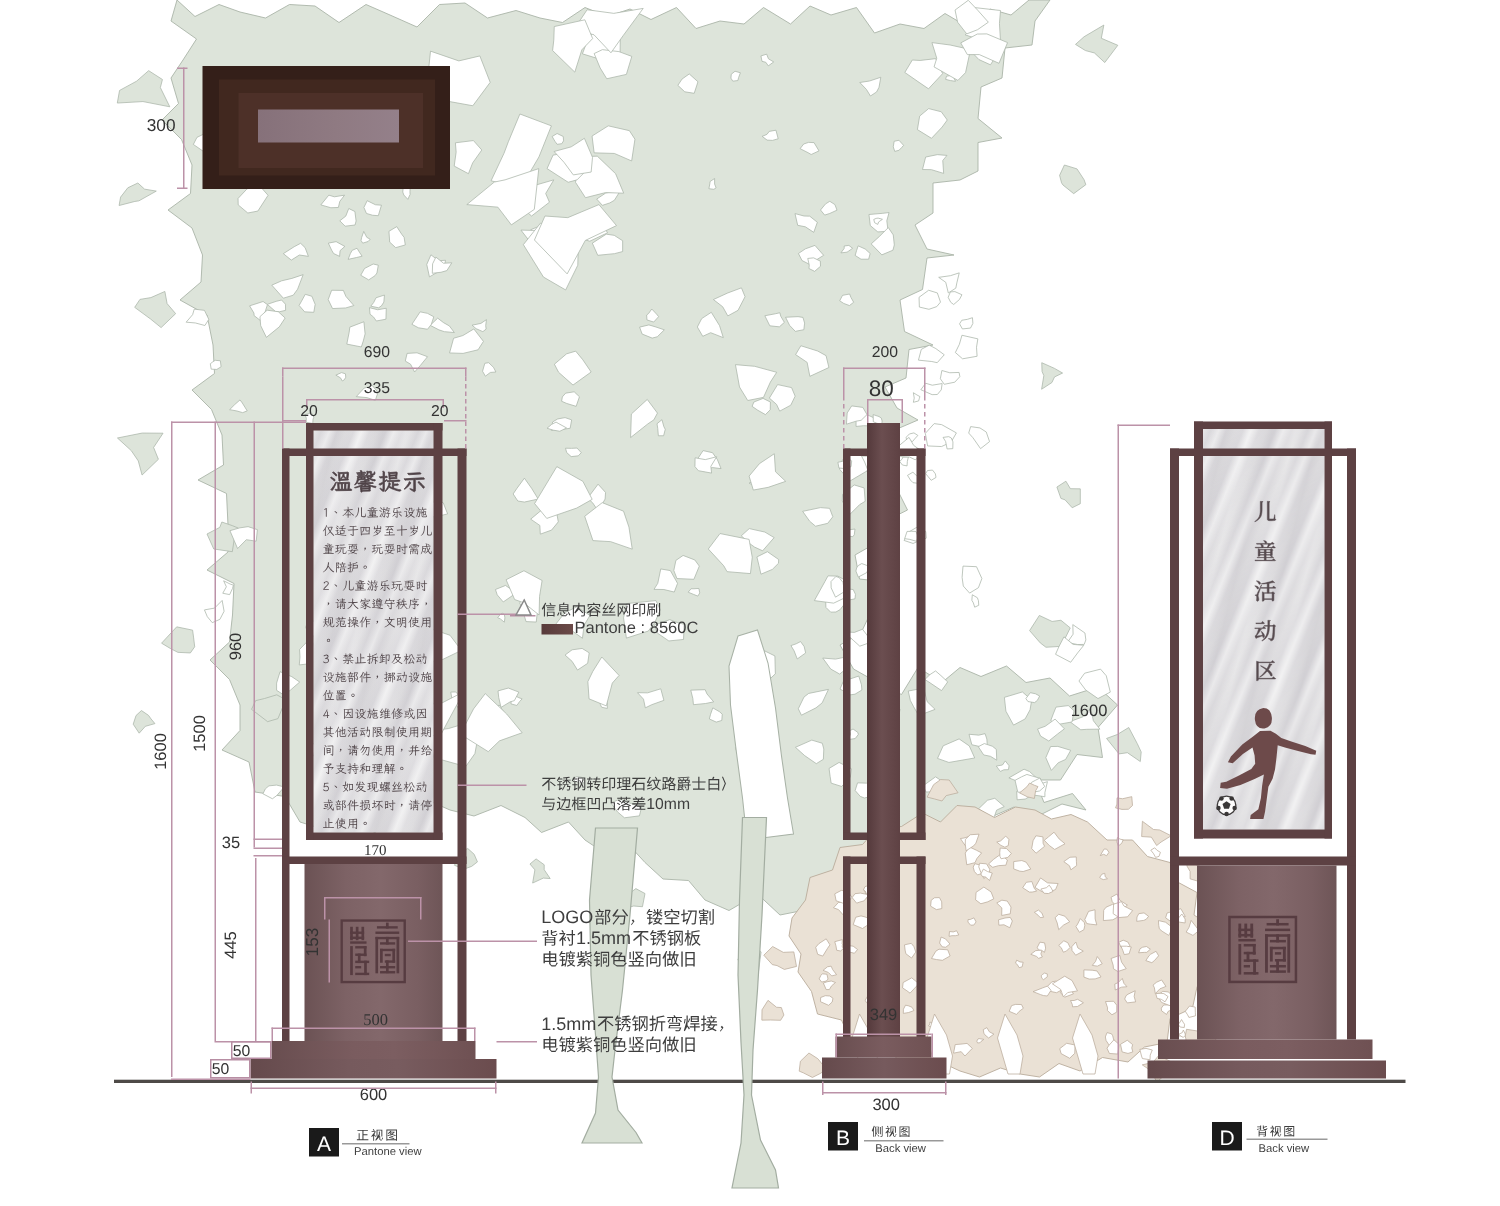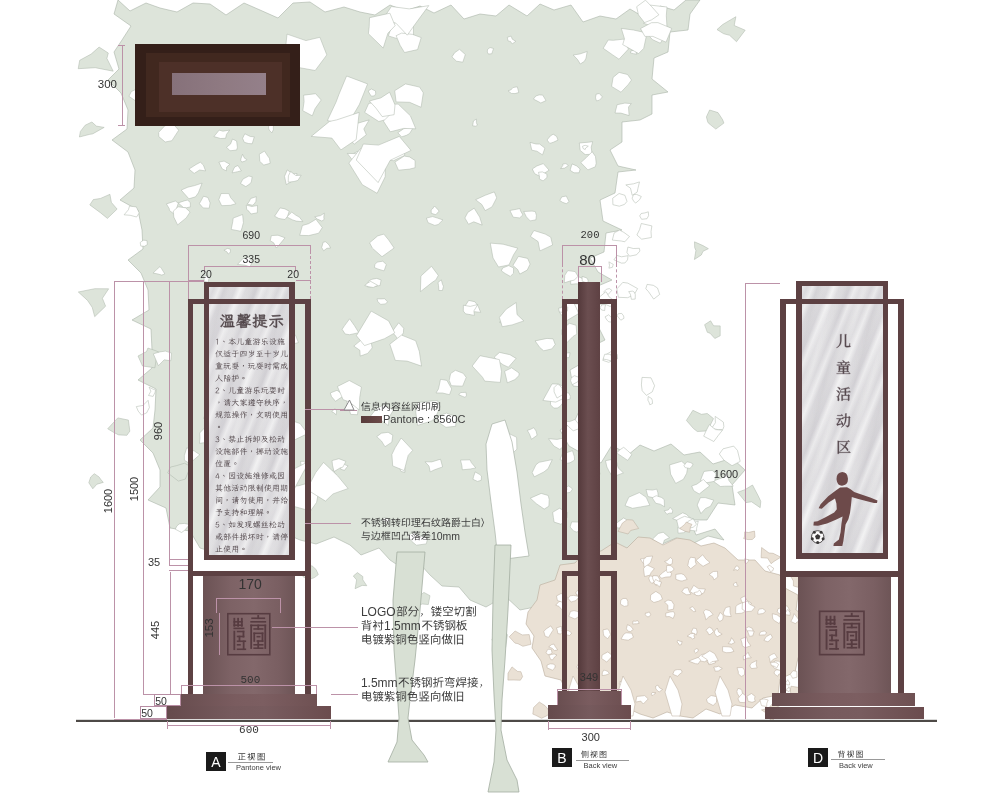--- a/index.html
+++ b/index.html
@@ -433,45 +433,45 @@
     <div style="position:absolute;left:114.0px;top:718.5px;width:53.3px;height:1.0px;background:#bc92a8;"></div>
     <div style="position:absolute;left:154.0px;top:556.5px;transform:translateX(-50%);font-family:'Liberation Sans',sans-serif;font-size:11px;color:#333;white-space:nowrap;line-height:1;">35</div>
     <div style="position:absolute;left:169.0px;top:558.7px;width:18.6px;height:1.0px;background:#bc92a8;"></div>
     <div style="position:absolute;left:169.0px;top:569.8px;width:18.6px;height:1.0px;background:#bc92a8;"></div>
     <div style="position:absolute;left:155.0px;top:630.0px;transform:translate(-50%,-50%) rotate(-90deg);font-family:'Liberation Sans',sans-serif;font-size:11px;color:#333;white-space:nowrap;line-height:1;">445</div>
     <div style="position:absolute;left:169.5px;top:571.5px;width:1.0px;height:122.0px;background:#bc92a8;"></div>
     <div style="position:absolute;left:153.6px;top:694px;width:27.4px;height:12.3px;border:1px solid #b78da3;box-sizing:border-box"></div>
     <div style="position:absolute;left:140px;top:706.3px;width:27.3px;height:12.3px;border:1px solid #b78da3;box-sizing:border-box"></div>
     <div style="position:absolute;left:161.0px;top:695.5px;transform:translateX(-50%);font-family:'Liberation Sans',sans-serif;font-size:10.5px;color:#333;white-space:nowrap;line-height:1;">50</div>
     <div style="position:absolute;left:147.0px;top:707.8px;transform:translateX(-50%);font-family:'Liberation Sans',sans-serif;font-size:10.5px;color:#333;white-space:nowrap;line-height:1;">50</div>
-    <div style="position:absolute;left:250.2px;top:577px;transform:translateX(-50%);font-family:Liberation Sans, sans-serif;font-size:14px;color:#333;white-space:nowrap;line-height:1;">170</div>
+    <div style="position:absolute;left:250.2px;top:563px;transform:translateX(-50%);font-family:Liberation Serif, serif;font-size:10px;color:#333;white-space:nowrap;line-height:1;">170</div>
     <div style="position:absolute;left:216.2px;top:597.8px;width:65.1px;height:1.0px;background:#bc92a8;"></div>
     <div style="position:absolute;left:216.2px;top:597.8px;width:1.0px;height:15.1px;background:#bc92a8;"></div>
     <div style="position:absolute;left:280.3px;top:597.8px;width:1.0px;height:15.1px;background:#bc92a8;"></div>
     <div style="position:absolute;left:209.5px;top:628.0px;transform:translate(-50%,-50%) rotate(-90deg);font-family:'Liberation Sans',sans-serif;font-size:11.5px;color:#333;white-space:nowrap;line-height:1;">153</div>
     <div style="position:absolute;left:218.9px;top:612.9px;width:1.0px;height:42.1px;background:#bc92a8;"></div>
-    <div style="position:absolute;left:250.4px;top:674.5px;transform:translateX(-50%);font-family:Liberation Mono, monospace;font-size:11px;color:#333;white-space:nowrap;line-height:1;">500</div>
+    <div style="position:absolute;left:250.4px;top:674.5px;transform:translateX(-50%);font-family:Liberation Serif, serif;font-size:11px;color:#333;white-space:nowrap;line-height:1;">500</div>
     <div style="position:absolute;left:181.0px;top:685.4px;width:136.2px;height:1.0px;background:#bc92a8;"></div>
     <div style="position:absolute;left:181.0px;top:685.4px;width:1.0px;height:8.6px;background:#bc92a8;"></div>
     <div style="position:absolute;left:316.2px;top:685.4px;width:1.0px;height:8.6px;background:#bc92a8;"></div>
-    <div style="position:absolute;left:249.0px;top:724.8px;transform:translateX(-50%);font-family:Liberation Mono, monospace;font-size:11px;color:#333;white-space:nowrap;line-height:1;">600</div>
+    <div style="position:absolute;left:249.0px;top:724.8px;transform:translateX(-50%);font-family:Liberation Sans, sans-serif;font-size:11px;color:#333;white-space:nowrap;line-height:1;">600</div>
     <div style="position:absolute;left:167.3px;top:725.0px;width:163.6px;height:1.0px;background:#bc92a8;"></div>
     <div style="position:absolute;left:167.3px;top:721.0px;width:1.0px;height:8.0px;background:#bc92a8;"></div>
     <div style="position:absolute;left:329.9px;top:721.0px;width:1.0px;height:8.0px;background:#bc92a8;"></div>
     <div style="position:absolute;left:561.5px;top:298.7px;width:55.6px;height:5.6px;background:#5d4143;"></div>
     <div style="position:absolute;left:561.5px;top:298.7px;width:5.7px;height:261.6px;background:#5d4143;"></div>
     <div style="position:absolute;left:611.4px;top:298.7px;width:5.7px;height:261.6px;background:#5d4143;"></div>
     <div style="position:absolute;left:561.5px;top:554.6px;width:55.6px;height:5.7px;background:#5d4143;"></div>
     <div style="position:absolute;left:561.5px;top:571.2px;width:55.6px;height:5.0px;background:#5d4143;"></div>
     <div style="position:absolute;left:561.5px;top:571.2px;width:5.7px;height:132.8px;background:#5d4143;"></div>
     <div style="position:absolute;left:611.4px;top:571.2px;width:5.7px;height:132.8px;background:#5d4143;"></div>
     <div style="position:absolute;left:577.9px;top:281.7px;width:22.4px;height:422.0px;background:linear-gradient(90deg,#54393b,#6b4e50 45%,#5e4143);"></div>
     <div style="position:absolute;left:557.2px;top:690.5px;width:64.3px;height:14.7px;background:linear-gradient(90deg,#694e50,#7a5c5f 50%,#6f5153);"></div>
     <div style="position:absolute;left:548.0px;top:705.2px;width:82.9px;height:13.8px;background:linear-gradient(90deg,#654a4c,#765a5d 50%,#6b4c4e);"></div>
-    <div style="position:absolute;left:590.0px;top:230.0px;transform:translateX(-50%);font-family:Liberation Mono, monospace;font-size:10.5px;color:#333;white-space:nowrap;line-height:1;">200</div>
+    <div style="position:absolute;left:590.0px;top:230.0px;transform:translateX(-50%);font-family:Liberation Sans, sans-serif;font-size:10.5px;color:#333;white-space:nowrap;line-height:1;">200</div>
     <div style="position:absolute;left:561.5px;top:244.6px;width:55.6px;height:1.0px;background:#bc92a8;"></div>
     <div style="position:absolute;left:561.5px;top:244.6px;width:1.0px;height:19.4px;background:#bc92a8;"></div>
     <div style="position:absolute;left:616.1px;top:244.6px;width:1.0px;height:19.4px;background:#bc92a8;"></div>
     <div style="position:absolute;left:561.5px;top:264.0px;width:0px;height:34.7px;border-left:1px dashed #bc92a8;"></div>
     <div style="position:absolute;left:616.1px;top:264.0px;width:0px;height:34.7px;border-left:1px dashed #bc92a8;"></div>
     <div style="position:absolute;left:587.5px;top:252.0px;transform:translateX(-50%);font-family:'Liberation Sans',sans-serif;font-size:15px;color:#333;white-space:nowrap;line-height:1;">80</div>
     <div style="position:absolute;left:577.9px;top:266.0px;width:23.8px;height:1.0px;background:#bc92a8;"></div>
     <div style="position:absolute;left:577.9px;top:266.0px;width:1.0px;height:15.7px;background:#bc92a8;"></div>
     <div style="position:absolute;left:600.7px;top:266.0px;width:1.0px;height:15.7px;background:#bc92a8;"></div>
     <div style="position:absolute;left:589.0px;top:671.5px;transform:translateX(-50%);font-family:'Liberation Sans',sans-serif;font-size:11px;color:#333;white-space:nowrap;line-height:1;">349</div>

